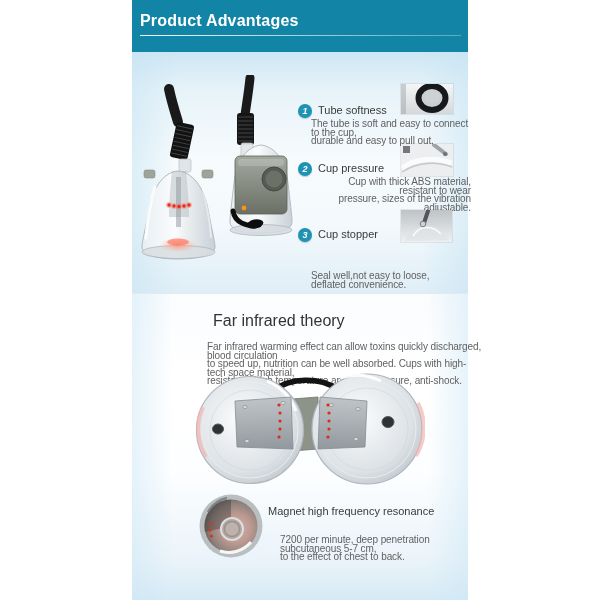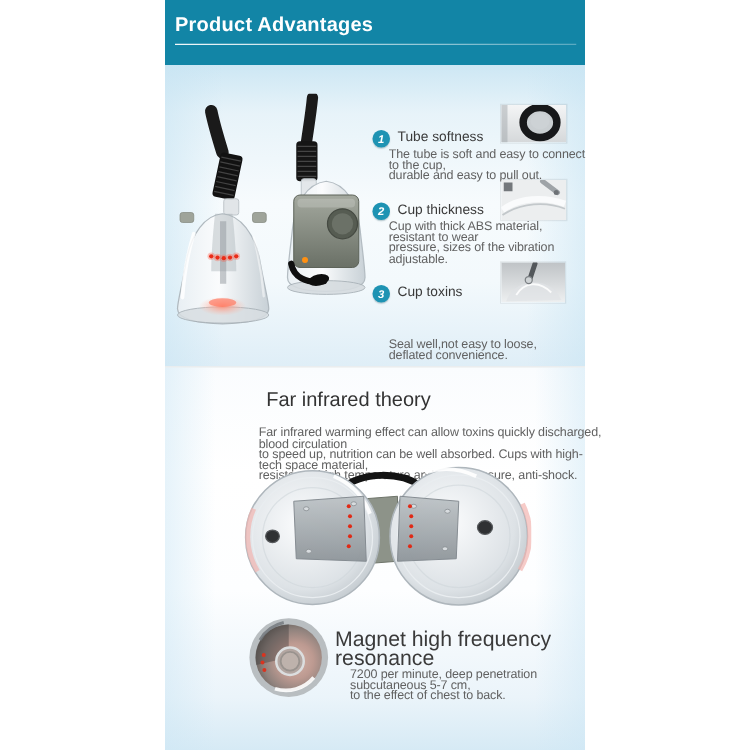--- a/index.html
+++ b/index.html
@@ -31,21 +31,21 @@
   .abs{position:absolute;}
   .feature-num{width:14px;height:14px;border-radius:50%;background:var(--accent);
     color:#fff;font-size:9px;font-weight:bold;font-style:italic;
     display:flex;align-items:center;justify-content:center;box-shadow:0 1px 1px rgba(0,60,80,.25);}
   .feature-title{font-size:11px;line-height:16px;color:var(--heading);}
   .desc{font-size:10px;line-height:8.6px;letter-spacing:-0.1px;color:var(--body);white-space:pre-line;}
   .thumb{box-shadow:0 0 0 1px rgba(0,0,0,.07);display:block;}
 
   .section-title{margin:0;font-weight:400;color:#333;}
   .infrared-title{font-size:16px;line-height:20px;margin-left:17px;}
-  .magnet-title{font-size:17px;line-height:15px;color:var(--heading);}
+  .magnet-title{font-size:11px;line-height:15px;color:var(--heading);}
 </style>
 </head>
 <body>
 
 <div class="page">
   <div class="content">
 
     <header class="banner">
       <h1>Product Advantages</h1>
       <div class="banner-underline"></div>
@@ -133,36 +133,36 @@
           </defs>
         <rect width="52" height="30" fill="url(#t1g)"></rect>
         <rect width="5" height="30" fill="#9aa0a4" opacity=".45"></rect>
         <ellipse cx="31" cy="14" rx="13.5" ry="12" fill="#c9ced1" stroke="#17181a" stroke-width="6"></ellipse>
         <ellipse cx="31" cy="13" rx="7.5" ry="6.5" fill="#cdd2d5"></ellipse>
       </svg>
 
       <div class="abs feature-num" style="left:166px;top:110px;">
         <span>2</span>
       </div>
-      <div class="abs feature-title" style="left:186px;top:108px;">Cup thickness</div>
-      <div class="abs desc" style="left:179px;top:126px;width:160px;">Cup with thick ABS material, resistant to wear
+      <div class="abs feature-title" style="left:186px;top:108px;">Cup pressure</div>
+      <div class="abs desc" style="left:179px;top:126px;width:160px;text-align:right;">Cup with thick ABS material, resistant to wear
 pressure, sizes of the vibration adjustable.</div>
       <svg class="abs thumb" style="left:269px;top:92px;" width="52" height="32" viewBox="0 0 52 32">
         <rect width="52" height="32" fill="#eceeef"></rect>
         <rect x="2" y="2" width="7" height="7" fill="#74787c"></rect>
         <path d="M33,1 L45,10" stroke="#9ea3a7" stroke-width="4" stroke-linecap="round"></path>
         <circle cx="44" cy="10" r="2" fill="#6e7276"></circle>
         <path d="M1,24 C14,14 34,13 51,19" stroke="#fafbfc" stroke-width="5" fill="none"></path>
         <path d="M1,28 C16,18 36,17 51,23" stroke="#c3c8cb" stroke-width="1.5" fill="none"></path>
       </svg>
 
       <div class="abs feature-num" style="left:166px;top:176px;">
         <span>3</span>
       </div>
-      <div class="abs feature-title" style="left:186px;top:174px;">Cup toxins</div>
+      <div class="abs feature-title" style="left:186px;top:174px;">Cup stopper</div>
       <div class="abs desc" style="left:179px;top:192px;width:160px;margin-top:28px;">Seal well,not easy to loose,
 deflated convenience.</div>
       <svg class="abs thumb" style="left:269px;top:158px;" width="51" height="32" viewBox="0 0 51 32">
         <defs>
             <linearGradient id="t3g" x1="0" y1="0" x2="0" y2="1">
           <stop offset="0" stop-color="#bfc3c6"></stop>
               <stop offset="1" stop-color="#eef0f1"></stop>
             </linearGradient>
           </defs>
         <rect width="51" height="32" fill="url(#t3g)"></rect>

